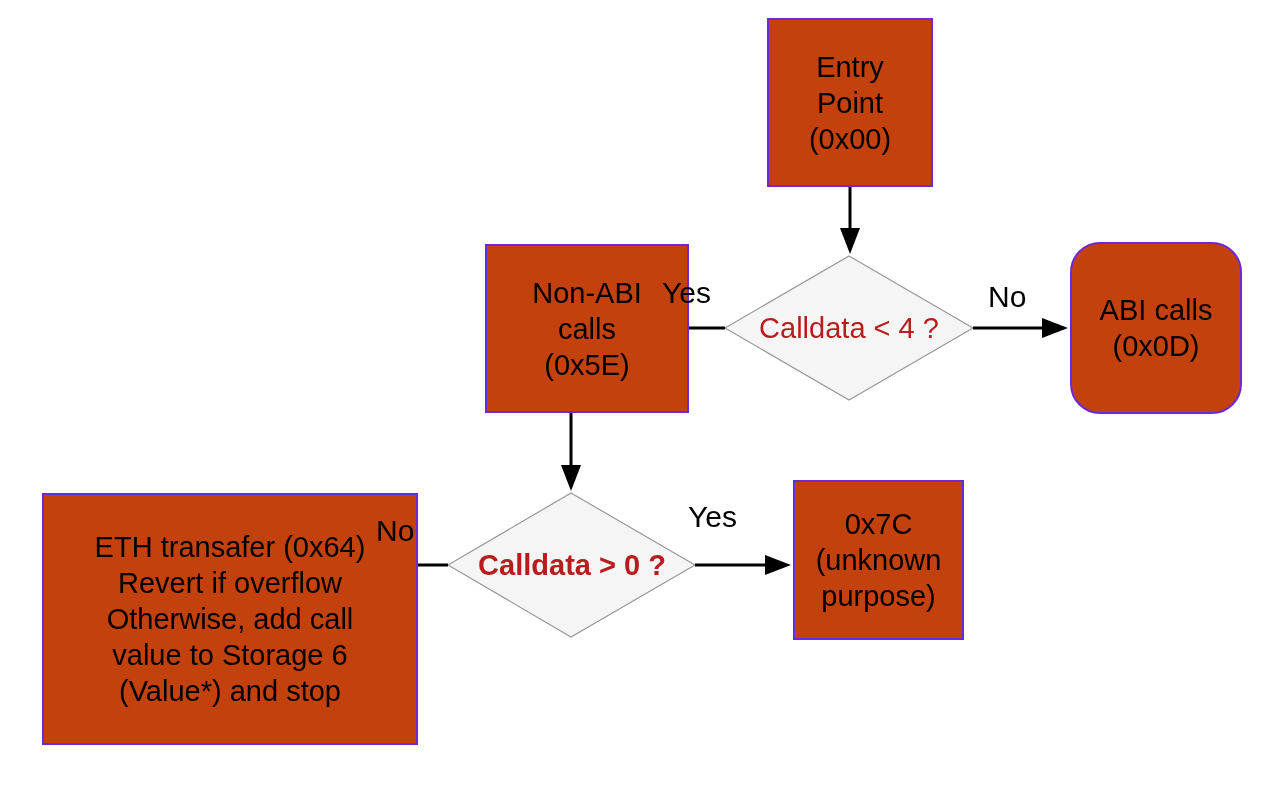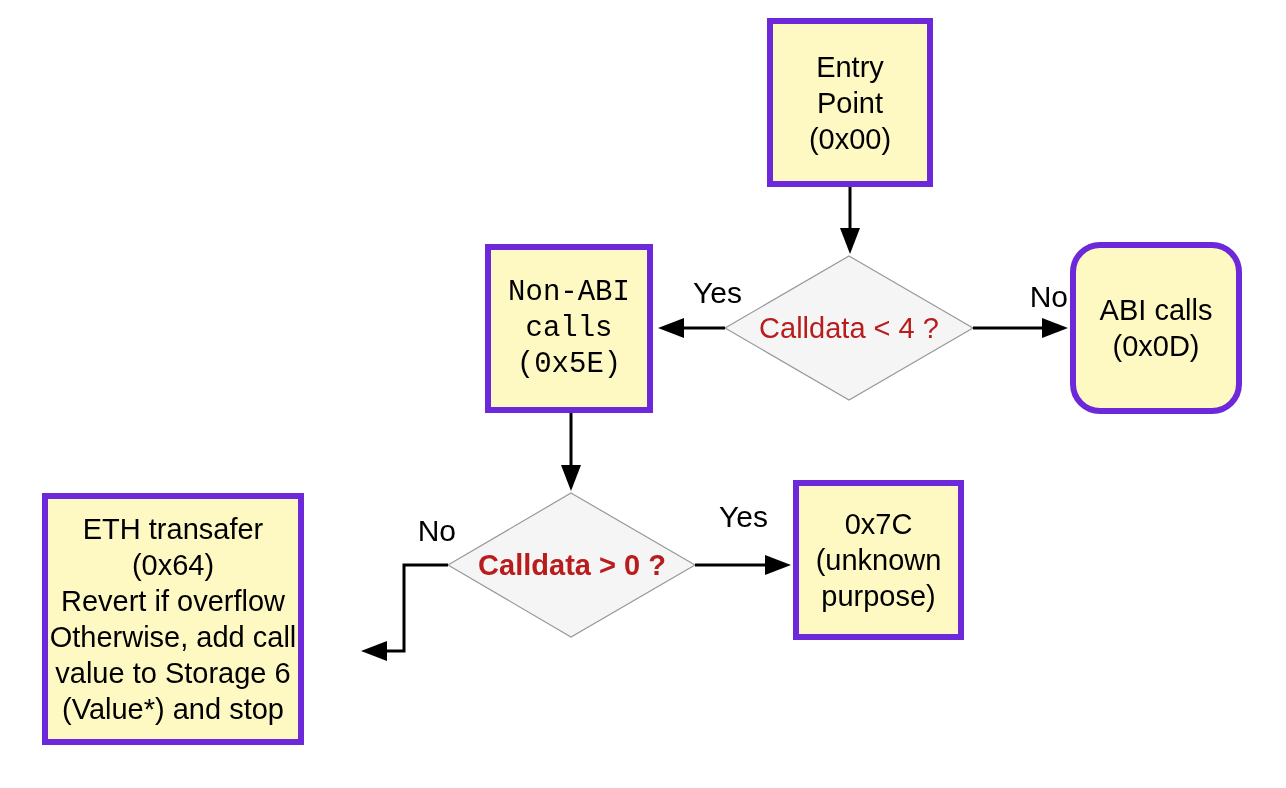--- a/index.html
+++ b/index.html
@@ -26,22 +26,22 @@
     position: absolute;
     display: flex;
     align-items: center;
     justify-content: center;
     text-align: center;
     color: #000000;
     font-size: 29px;
     line-height: 36px;
   }
   .node.box {
-    background: #fef9c3;
-    border: 6px solid #6d28d9;
+    background: #c2410c;
+    border: 2px solid #6d28d9;
     box-sizing: border-box;
   }
   .node span, .edge-label {
     white-space: pre-line;
   }
   .diamond-label {
     position: absolute;
     display: flex;
     align-items: center;
     justify-content: center;
@@ -49,21 +49,21 @@
     color: #b91c1c;
     font-size: 29px;
     line-height: 36px;
     pointer-events: none;
   }
   .edge-label {
     position: absolute;
     color: #000000;
     font-size: 30px;
     line-height: 34px;
-    text-align: right;
+    text-align: left;
   }
   .diamond-shape {
     fill: #f5f5f5;
     stroke: #999999;
     stroke-width: 1.2;
   }
   .edge-line {
     stroke: #000000;
     stroke-width: 3;
     fill: none;
@@ -113,38 +113,38 @@
       <polygon class="arrowhead" points="361,651 387,641 387,661"></polygon>
     </g>
   </svg>
 
   <div class="node box" style="left:767px; top:18px; width:166px; height:169px;">
     <span>Entry
 Point
 (0x00)</span>
   </div>
 
-  <div class="node box" style="left:485px; top:244px; width:168px; height:169px;font-family:Liberation Mono, monospace;">
+  <div class="node box" style="left:485px; top:244px; width:204px; height:169px;">
     <span>Non-ABI
 calls
 (0x5E)</span>
   </div>
 
   <div class="node box" style="left:1070px; top:242px; width:172px; height:172px;border-radius:30px;">
     <span>ABI calls
 (0x0D)</span>
   </div>
 
   <div class="node box" style="left:793px; top:480px; width:171px; height:160px;">
     <span>0x7C
 (unknown
 purpose)</span>
   </div>
 
-  <div class="node box" style="left:42px; top:493px; width:262px; height:252px;">
+  <div class="node box" style="left:42px; top:493px; width:376px; height:252px;">
     <span>ETH transafer (0x64)
 Revert if overflow
 Otherwise, add call
 value to Storage 6
 (Value*) and stop</span>
   </div>
 
   <div class="diamond-label" style="left:725px; top:256px; width:248px; height:144px;">Calldata &lt; 4
 ?</div>
 

